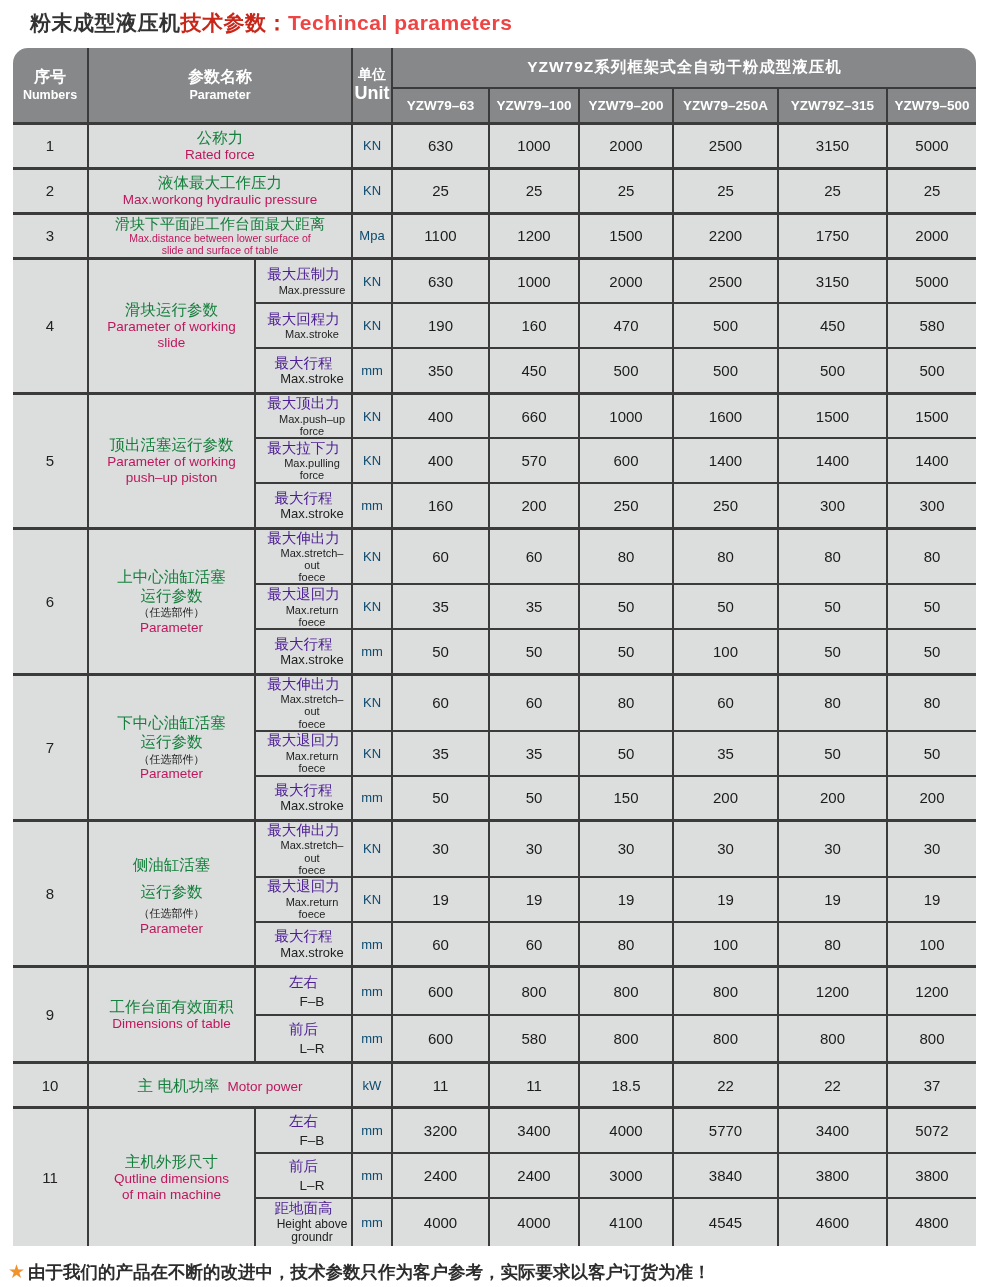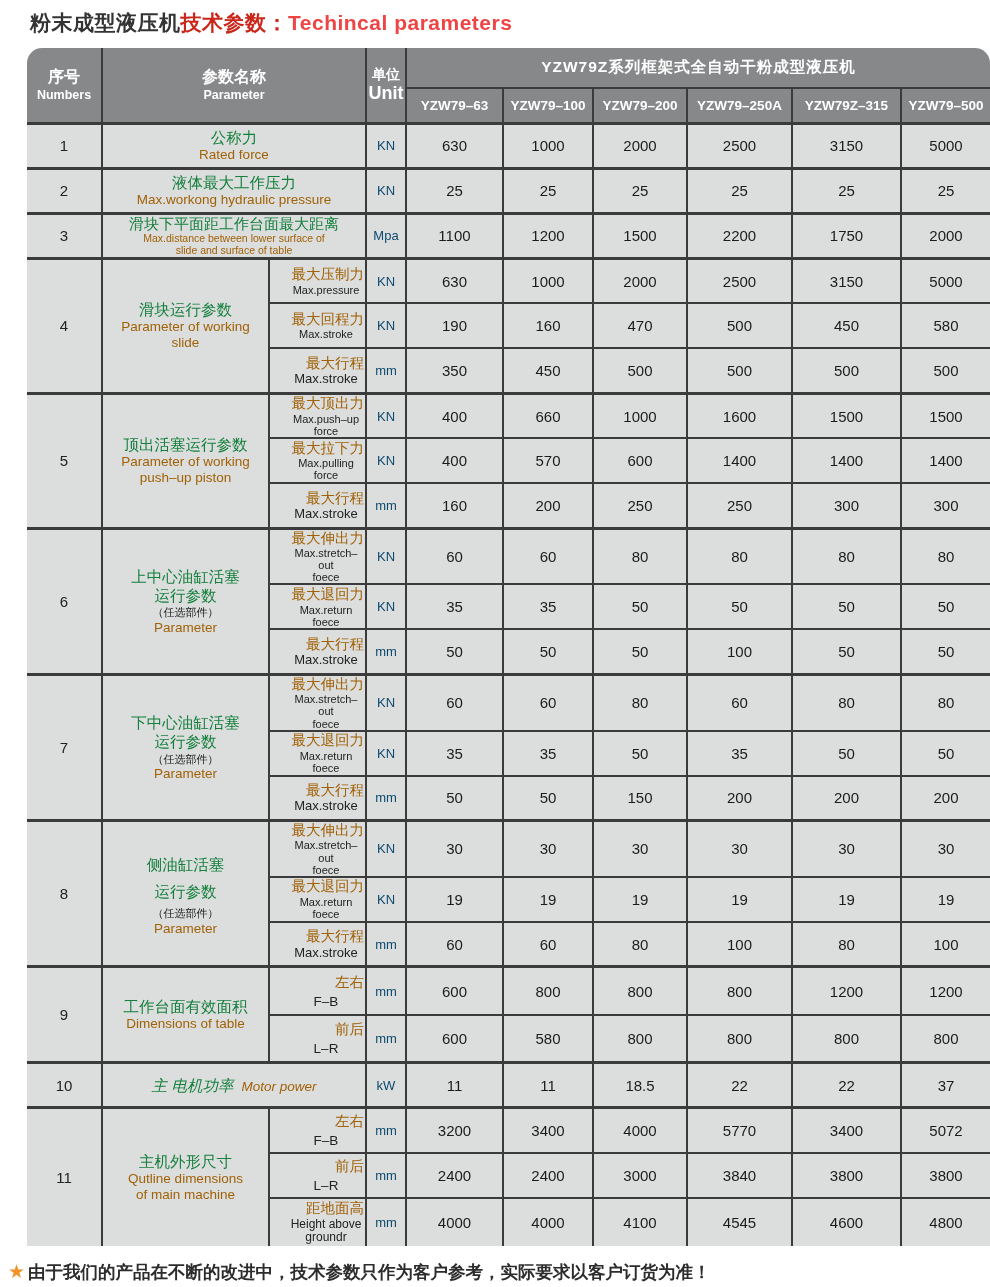--- a/index.html
+++ b/index.html
@@ -9,46 +9,46 @@
     color:#1d1d1d; overflow:hidden;
   }
   .pre { white-space:pre-line; }
 
   
   .title { margin:9px 0 11px 30px; font-size:21px; font-weight:bold; color:#333; letter-spacing:0.5px; }
   .title .red-zh { color:#c8271a;text-align:right; }
   .title .red-en { color:#ef4444; }
 
   
-  .table-wrap { margin-left:27px; width:963px; border-radius:15px 15px 0 0; overflow:hidden; }
+  .table-wrap { margin-left:13px; width:963px; border-radius:15px 15px 0 0; overflow:hidden; }
 
   table { border-collapse:collapse; border-style:hidden; table-layout:fixed; width:963px; }
   td, th { border:2px solid #3b3b3b; text-align:center; vertical-align:middle; padding:0 1px; overflow:hidden; }
 
   thead th { background:#87888a; color:#ffffff; font-weight:bold; }
   thead tr.h1 { height:40px; }
   thead tr.h2 { height:35px; }
   thead .series { font-size:15.5px; letter-spacing:1px; }
   thead .hdr-zh { font-size:16px; display:block; line-height:1.3; }
   thead .hdr-en { font-size:12.5px; display:block; line-height:1.2; font-weight:bold; }
   thead tr.h2 th { font-size:13.5px; font-weight:bold; letter-spacing:0; }
 
   tbody td { background:#dcdddd; }
   tbody tr { height:45px; }
   tbody tr.r-tall { height:48px; }
   tbody tr.r-main > td { border-top:3px solid #3b3b3b; }
 
   .c-no   { font-size:15px; color:#222; }
   .c-label .zh { font-size:15.5px; line-height:1.25; color:#15803d; }
-  .c-label .en { font-size:13.5px; line-height:1.2; color:#a16207; }
+  .c-label .en { font-size:13.5px; line-height:1.2; color:#be185d; }
   .c-label .en-xs { font-size:10.5px; line-height:1.12; }
   .c-label .opt { font-size:11px; line-height:1.3; color:#1b1b1b; }
-  .c-label-inline .zh, .c-label-inline .en { display:inline;font-style:italic; }
+  .c-label-inline .zh, .c-label-inline .en { display:inline; }
   .c-label-inline .en { margin-left:8px; }
-  .c-sub .zh-s { font-size:14.5px; line-height:1.2; color:#a16207;text-align:right; }
+  .c-sub .zh-s { font-size:14.5px; line-height:1.2; color:#4c1d95; }
   .c-sub .en-s { font-size:11px; line-height:1.1; color:#222;padding-left:17px; }
   .c-sub-lg .zh-s { font-size:14.5px; line-height:1.45; }
   .c-sub-lg .en-s { font-size:13.5px; line-height:1.3; }
   .c-unit { font-size:13px; color:#0c4a6e; }
   .c-val  { font-size:15px; color:#1b1b1b; }
 
   
   .footer { margin:14px 0 0 8px; }
   .f1 { font-size:17.5px; font-weight:bold; color:#2c2c2c; }
   .f1 .star { color:#f2922b; font-size:19px; margin-right:3px; }

